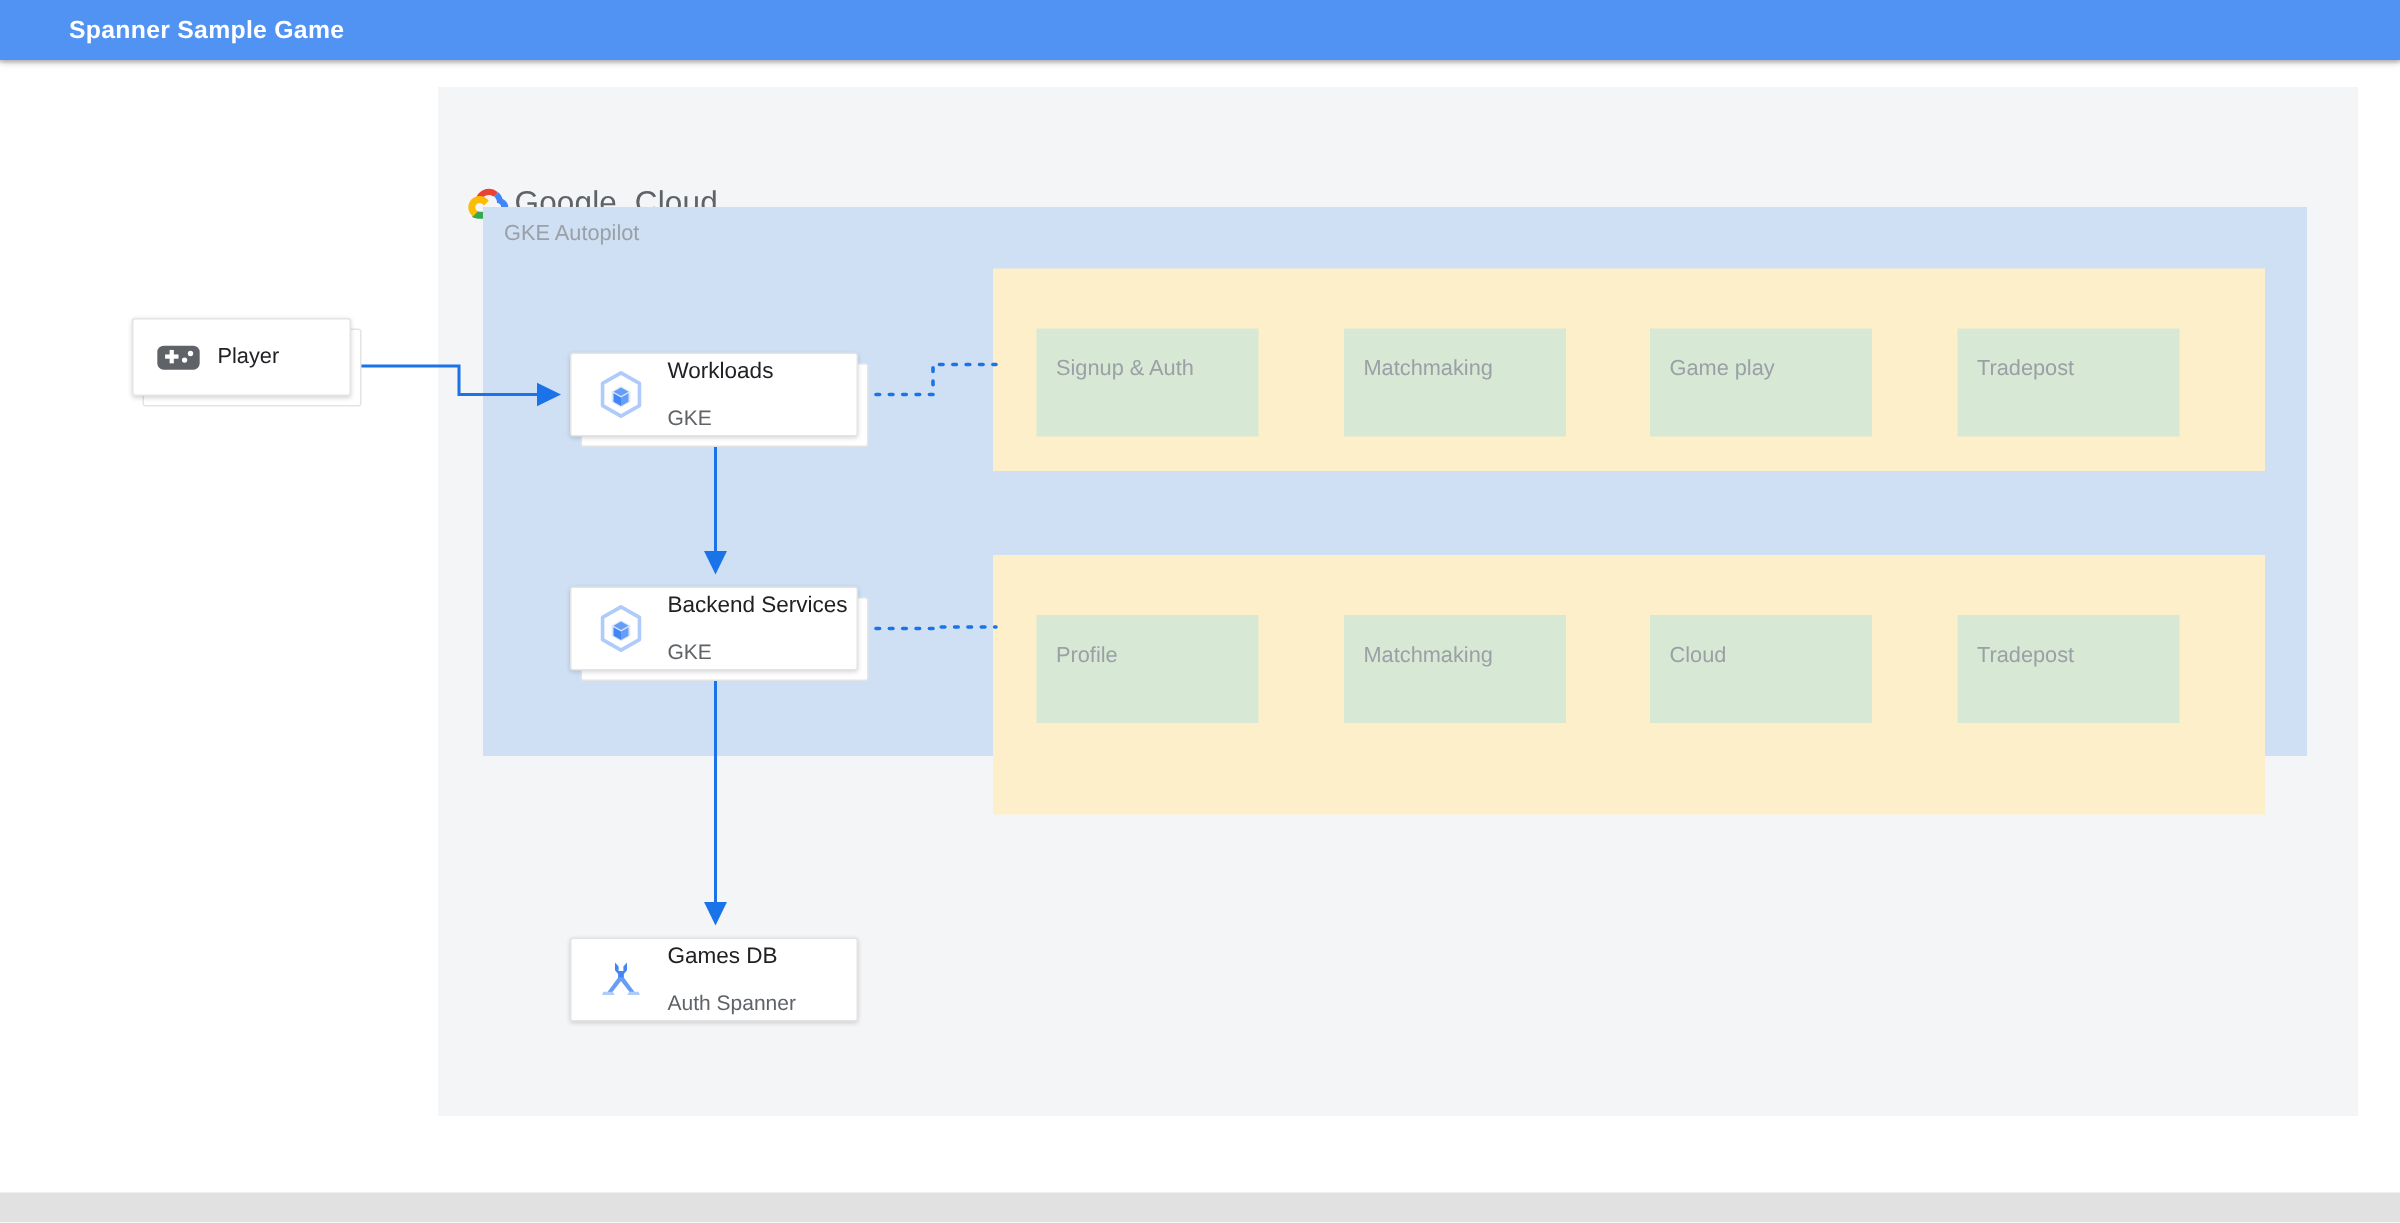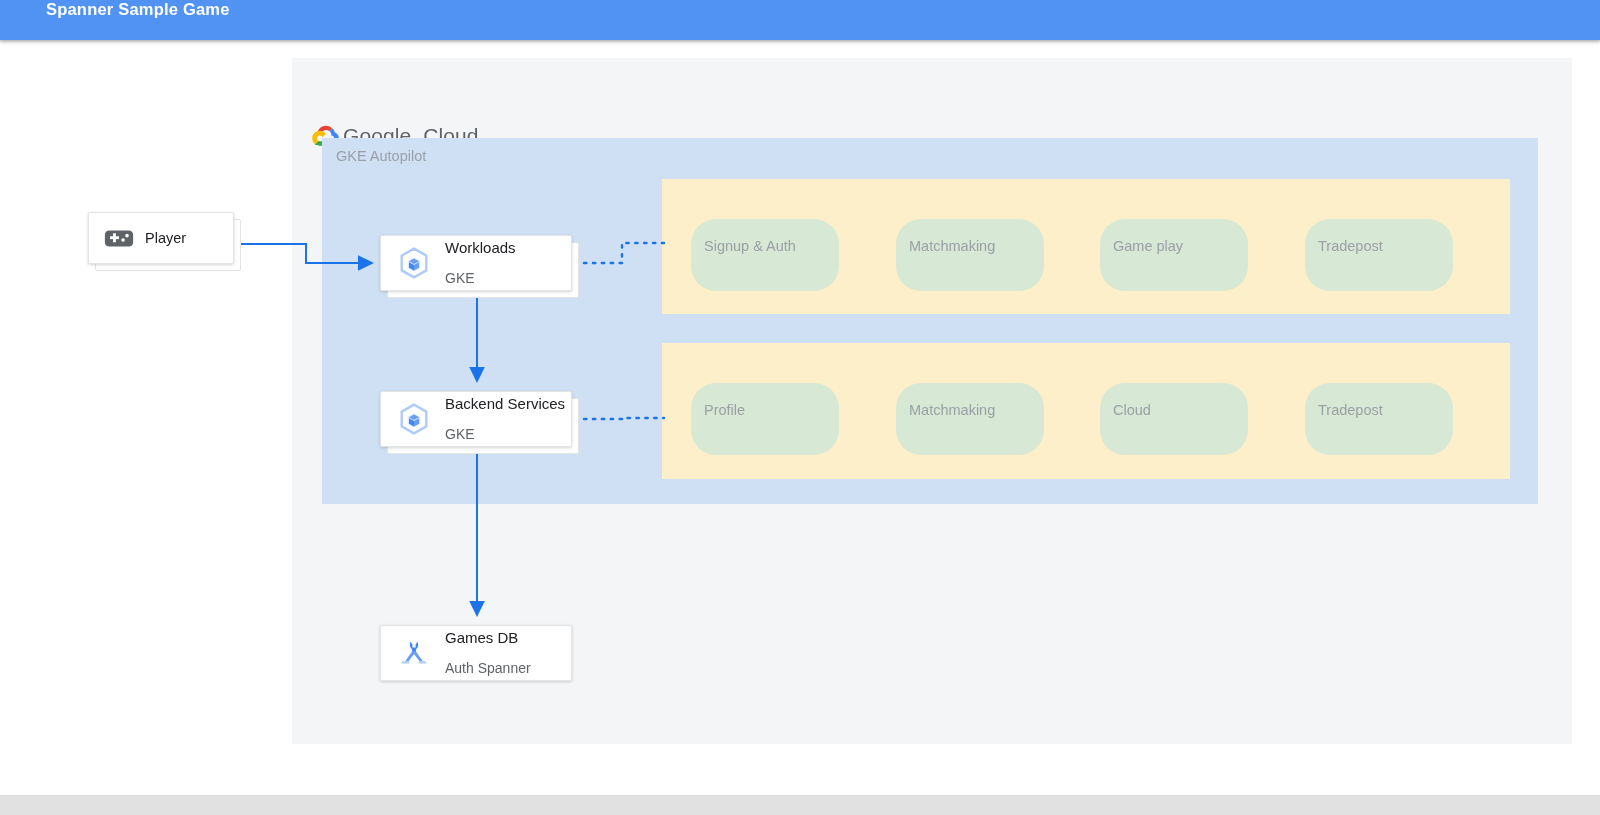--- a/index.html
+++ b/index.html
@@ -10,21 +10,21 @@
     font-family: "Liberation Sans", sans-serif;
     overflow: hidden;
   }
   #root { position: relative; width: 1600px; height: 815px; background: #ffffff; }
 
   
   .appbar {
     position: absolute; left: 0; top: 0; width: 1600px; height: 40px;
     background: #5193f3;
     box-shadow: 0 2px 4px rgba(0,0,0,0.22);
-    display: flex; align-items: flex-start;
+    display: flex; align-items: center;
   }
   .appbar-title {
     color: #ffffff; font-size: 16.5px; font-weight: bold;
     margin-left: 46px; letter-spacing: .2px;
   }
 
   
   .panel {
     position: absolute; left: 292px; top: 58px;
     width: 1280px; height: 686px;
@@ -49,27 +49,26 @@
     position: absolute; left: 14px; top: 10px;
     font-size: 14.5px; color: #9aa0a6;
   }
 
   
   .svc-group {
     position: absolute;
     background: #fdefca;
   }
   .svc-group.row1 { left: 340px; top: 41px;  width: 848px; height: 135px; }
-  .svc-group.row2 { left: 340px; top: 205px; width: 848px; height: 136px; padding-left: 37px; }
+  .svc-group.row2 { left: 340px; top: 232px; width: 848px; height: 173px; padding-left: 37px; }
 
   .svc-box {
     position: absolute; top: 40px;
     width: 148px; height: 72px;
     background: #d7e8d4;
-    border-radius: 25px;
   }
   .svc-box .svc-label {
     position: absolute; left: 13px; top: 19px;
     font-size: 14.5px; color: #9aa0a6; white-space: nowrap;
   }
   .svc-box.c0 { left: 29px; }
   .svc-box.c1 { left: 234px; }
   .svc-box.c2 { left: 438px; }
   .svc-box.c3 { left: 643px; }
 

